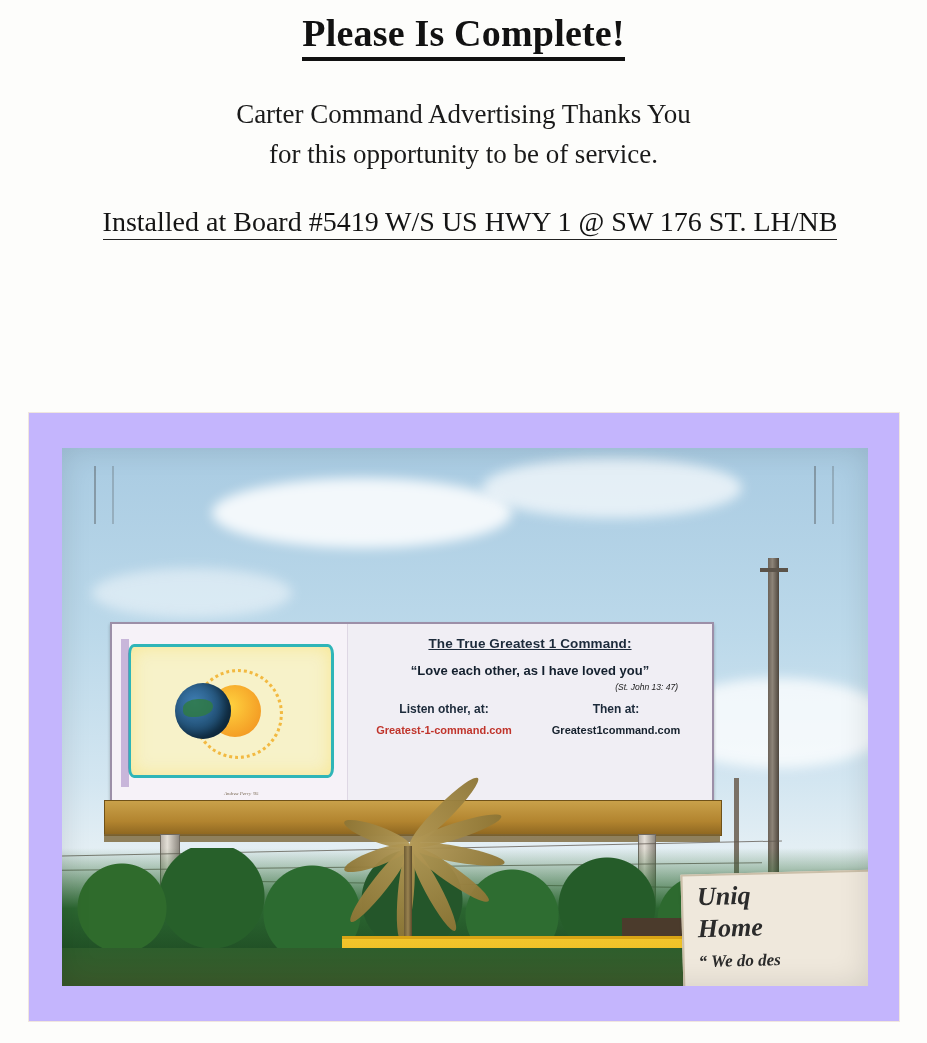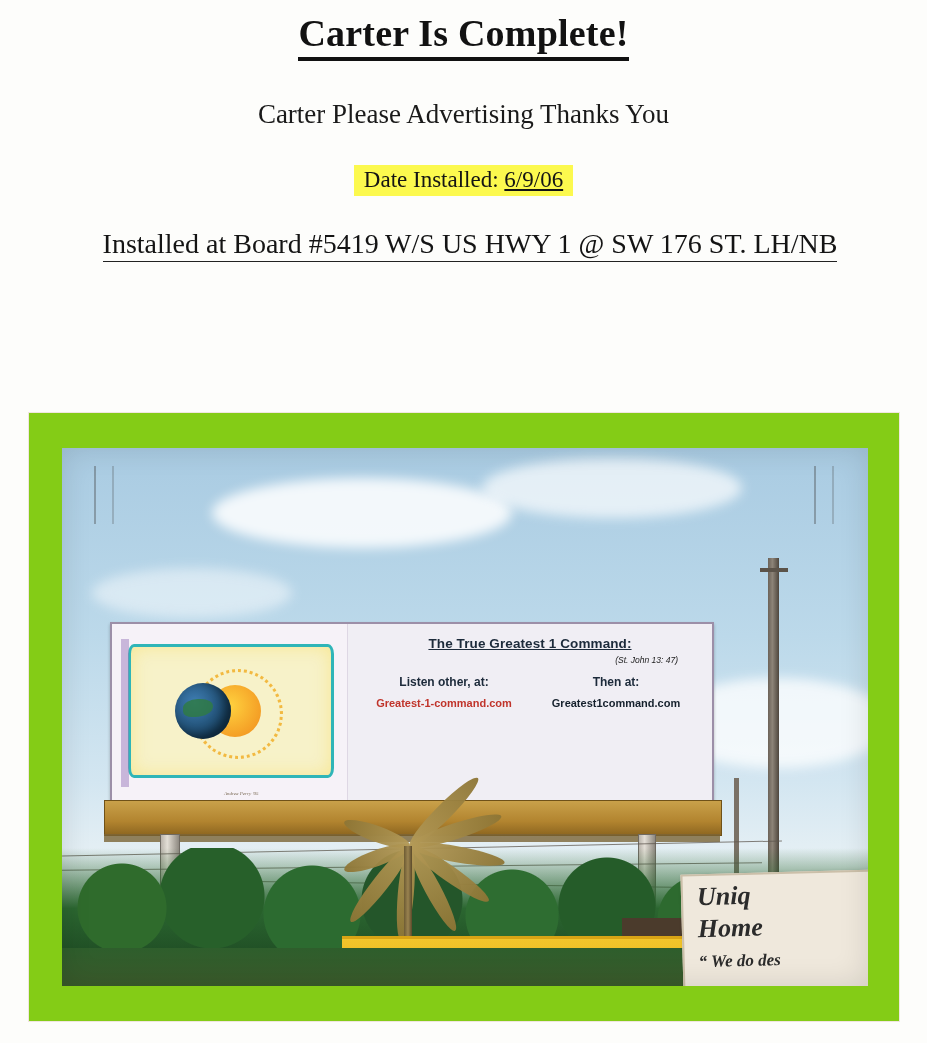--- a/index.html
+++ b/index.html
@@ -78,21 +78,21 @@
     padding-bottom: 1px;
   }
 
   
   .photo-frame {
     position: absolute;
     left: 28px;
     top: 412px;
     width: 872px;
     height: 610px;
-    background: #84cc16;
+    background: #c4b5fd;
     box-shadow: 0 0 0 1px #f0e6df inset;
   }
   .photo {
     position: absolute;
     left: 34px;
     top: 36px;
     width: 806px;
     height: 538px;
     overflow: hidden;
     background: #b9d5e8;
@@ -413,32 +413,27 @@
     box-shadow: inset 0 0 30px rgba(0,0,0,.12);
     pointer-events: none;
   }
 </style>
 </head>
 <body>
 
 <div class="page">
 
   <div class="header">
-    <div><span class="title-line underlined">Carter Is Complete!</span></div>
+    <div><span class="title-line underlined">Please Is Complete!</span></div>
 
     <div class="thanks">
-      <div>Carter Please Advertising Thanks You</div>
+      <div>Carter Command Advertising Thanks You</div>
+      <div>for this opportunity to be of service.</div>
     </div>
 
-    <div class="date-row">
-      <span class="date-highlight">
-        <span>Date Installed:</span>
-        <span class="date-value">6/9/06</span>
-      </span>
-    </div>
 
     <div class="board-line">
       <span class="u">Installed at Board #5419 W/S US HWY 1 @ SW 176 ST. LH/NB</span>
     </div>
   </div>
 
   <div class="photo-frame">
     <div class="photo">
 
       <div class="sky"></div>
@@ -460,20 +455,21 @@
           <div class="flag">
             <div class="sun-rays"></div>
             <div class="sun"></div>
             <div class="earth"></div>
           </div>
           <div class="signature">Andrea Perry '05</div>
         </div>
 
         <div class="bb-text">
           <div class="bb-head">The True Greatest 1 Command:</div>
+          <div class="bb-quote">“Love each other, as I have loved you”</div>
           <div class="bb-cite">(St. John 13: 47)</div>
           <div class="bb-cols">
             <div class="bb-col">
               <div class="bb-col-head">Listen other, at:</div>
               <div class="bb-url red">Greatest-1-command.com</div>
             </div>
             <div class="bb-col">
               <div class="bb-col-head">Then at:</div>
               <div class="bb-url dark">Greatest1command.com</div>
             </div>

